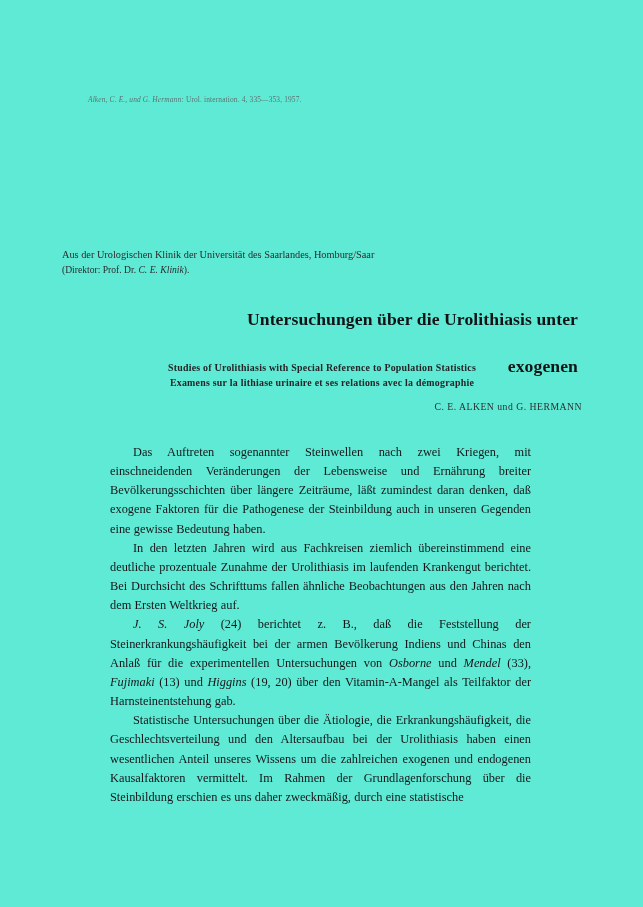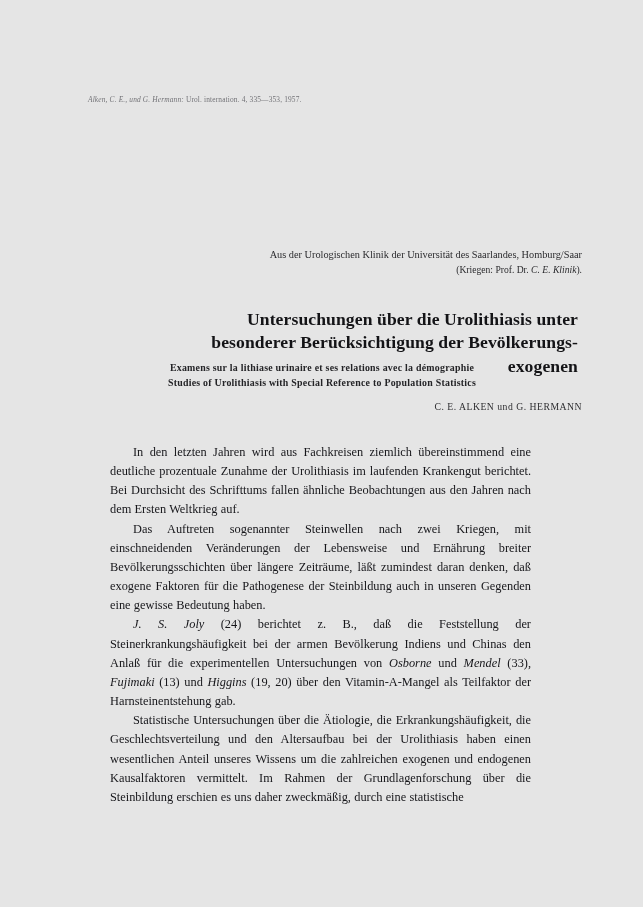--- a/index.html
+++ b/index.html
@@ -11,21 +11,21 @@
     width: 643px;
     height: 907px;
     font-family: "Liberation Serif", "DejaVu Serif", serif;
     color: #1a1a1a;
     overflow: hidden;
     position: relative;
   }
   .page {
     position: absolute;
     inset: 0;
-    background: #e5e5e5;
+    background: #5eead4;
   }
   
   .running-head {
     position: absolute;
     top: 95px;
     left: 88px;
     width: 470px;
     font-size: 7.4px;
     font-style: italic;
     letter-spacing: 0.15px;
@@ -33,21 +33,21 @@
     white-space: nowrap;
     opacity: 0.85;
   }
   .running-head .rm { font-style: normal; }
   
   .affiliation {
     position: absolute;
     top: 248px;
     left: 62px;
     width: 520px;
-    text-align: right;
+    text-align: left;
     font-size: 10.3px;
     line-height: 14.5px;
     color: #2b2b2e;
   }
   .affiliation .director { font-size: 9.6px; }
   .affiliation em { font-style: italic; }
   
   .title {
     position: absolute;
     top: 296px;
@@ -106,36 +106,36 @@
 <body>
 
 <div class="page">
 
   <div class="running-head">
     <span>Alken, C. E., und G. Hermann:</span><span class="rm"> Urol. internation. 4, 335—353, 1957.</span>
   </div>
 
   <div class="affiliation">
     <div>Aus der Urologischen Klinik der Universität des Saarlandes, Homburg/Saar</div>
-    <div class="director"><span>(Kriegen: Prof. Dr. </span><em>C. E. Klinik</em><span>).</span></div>
+    <div class="director"><span>(Direktor: Prof. Dr. </span><em>C. E. Klinik</em><span>).</span></div>
   </div>
 
   <h1 class="title">
     <span>Untersuchungen über die Urolithiasis unter</span><br>
-    <span>besonderer Berücksichtigung der Bevölkerungs-</span><br>
+    <br>
     <span>exogenen</span>
   </h1>
 
   <div class="subtitles">
+    <div>Studies of Urolithiasis with Special Reference to Population Statistics</div>
     <div>Examens sur la lithiase urinaire et ses relations avec la démographie</div>
-    <div>Studies of Urolithiasis with Special Reference to Population Statistics</div>
   </div>
 
   <div class="authors">C. E. ALKEN und G. HERMANN</div>
 
   <div class="body-text">
+    <p>Das Auftreten sogenannter Steinwellen nach zwei Kriegen, mit einschneidenden Veränderungen der Lebensweise und Ernährung breiter Bevölkerungsschichten über längere Zeiträume, läßt zumindest daran denken, daß exogene Faktoren für die Pathogenese der Steinbildung auch in unseren Gegenden eine gewisse Bedeutung haben.</p>
     <p>In den letzten Jahren wird aus Fachkreisen ziemlich übereinstimmend eine deutliche prozentuale Zunahme der Urolithiasis im laufenden Krankengut berichtet. Bei Durchsicht des Schrifttums fallen ähnliche Beobachtungen aus den Jahren nach dem Ersten Weltkrieg auf.</p>
-    <p>Das Auftreten sogenannter Steinwellen nach zwei Kriegen, mit einschneidenden Veränderungen der Lebensweise und Ernährung breiter Bevölkerungsschichten über längere Zeiträume, läßt zumindest daran denken, daß exogene Faktoren für die Pathogenese der Steinbildung auch in unseren Gegenden eine gewisse Bedeutung haben.</p>
     <p><em>J. S. Joly</em><span> (24) berichtet z. B., daß die Feststellung der Steinerkrankungshäufigkeit bei der armen Bevölkerung Indiens und Chinas den Anlaß für die experimentellen Untersuchungen von </span><em>Osborne</em><span> und </span><em>Mendel</em><span> (33), </span><em>Fujimaki</em><span> (13) und </span><em>Higgins</em><span> (19, 20) über den Vitamin-A-Mangel als Teilfaktor der Harnsteinentstehung gab.</span></p>
     <p>Statistische Untersuchungen über die Ätiologie, die Erkrankungshäufigkeit, die Geschlechtsverteilung und den Altersaufbau bei der Urolithiasis haben einen wesentlichen Anteil unseres Wissens um die zahlreichen exogenen und endogenen Kausalfaktoren vermittelt. Im Rahmen der Grundlagenforschung über die Steinbildung erschien es uns daher zweckmäßig, durch eine statistische</p>
   </div>
 
 </div>
 
 </body></html>

